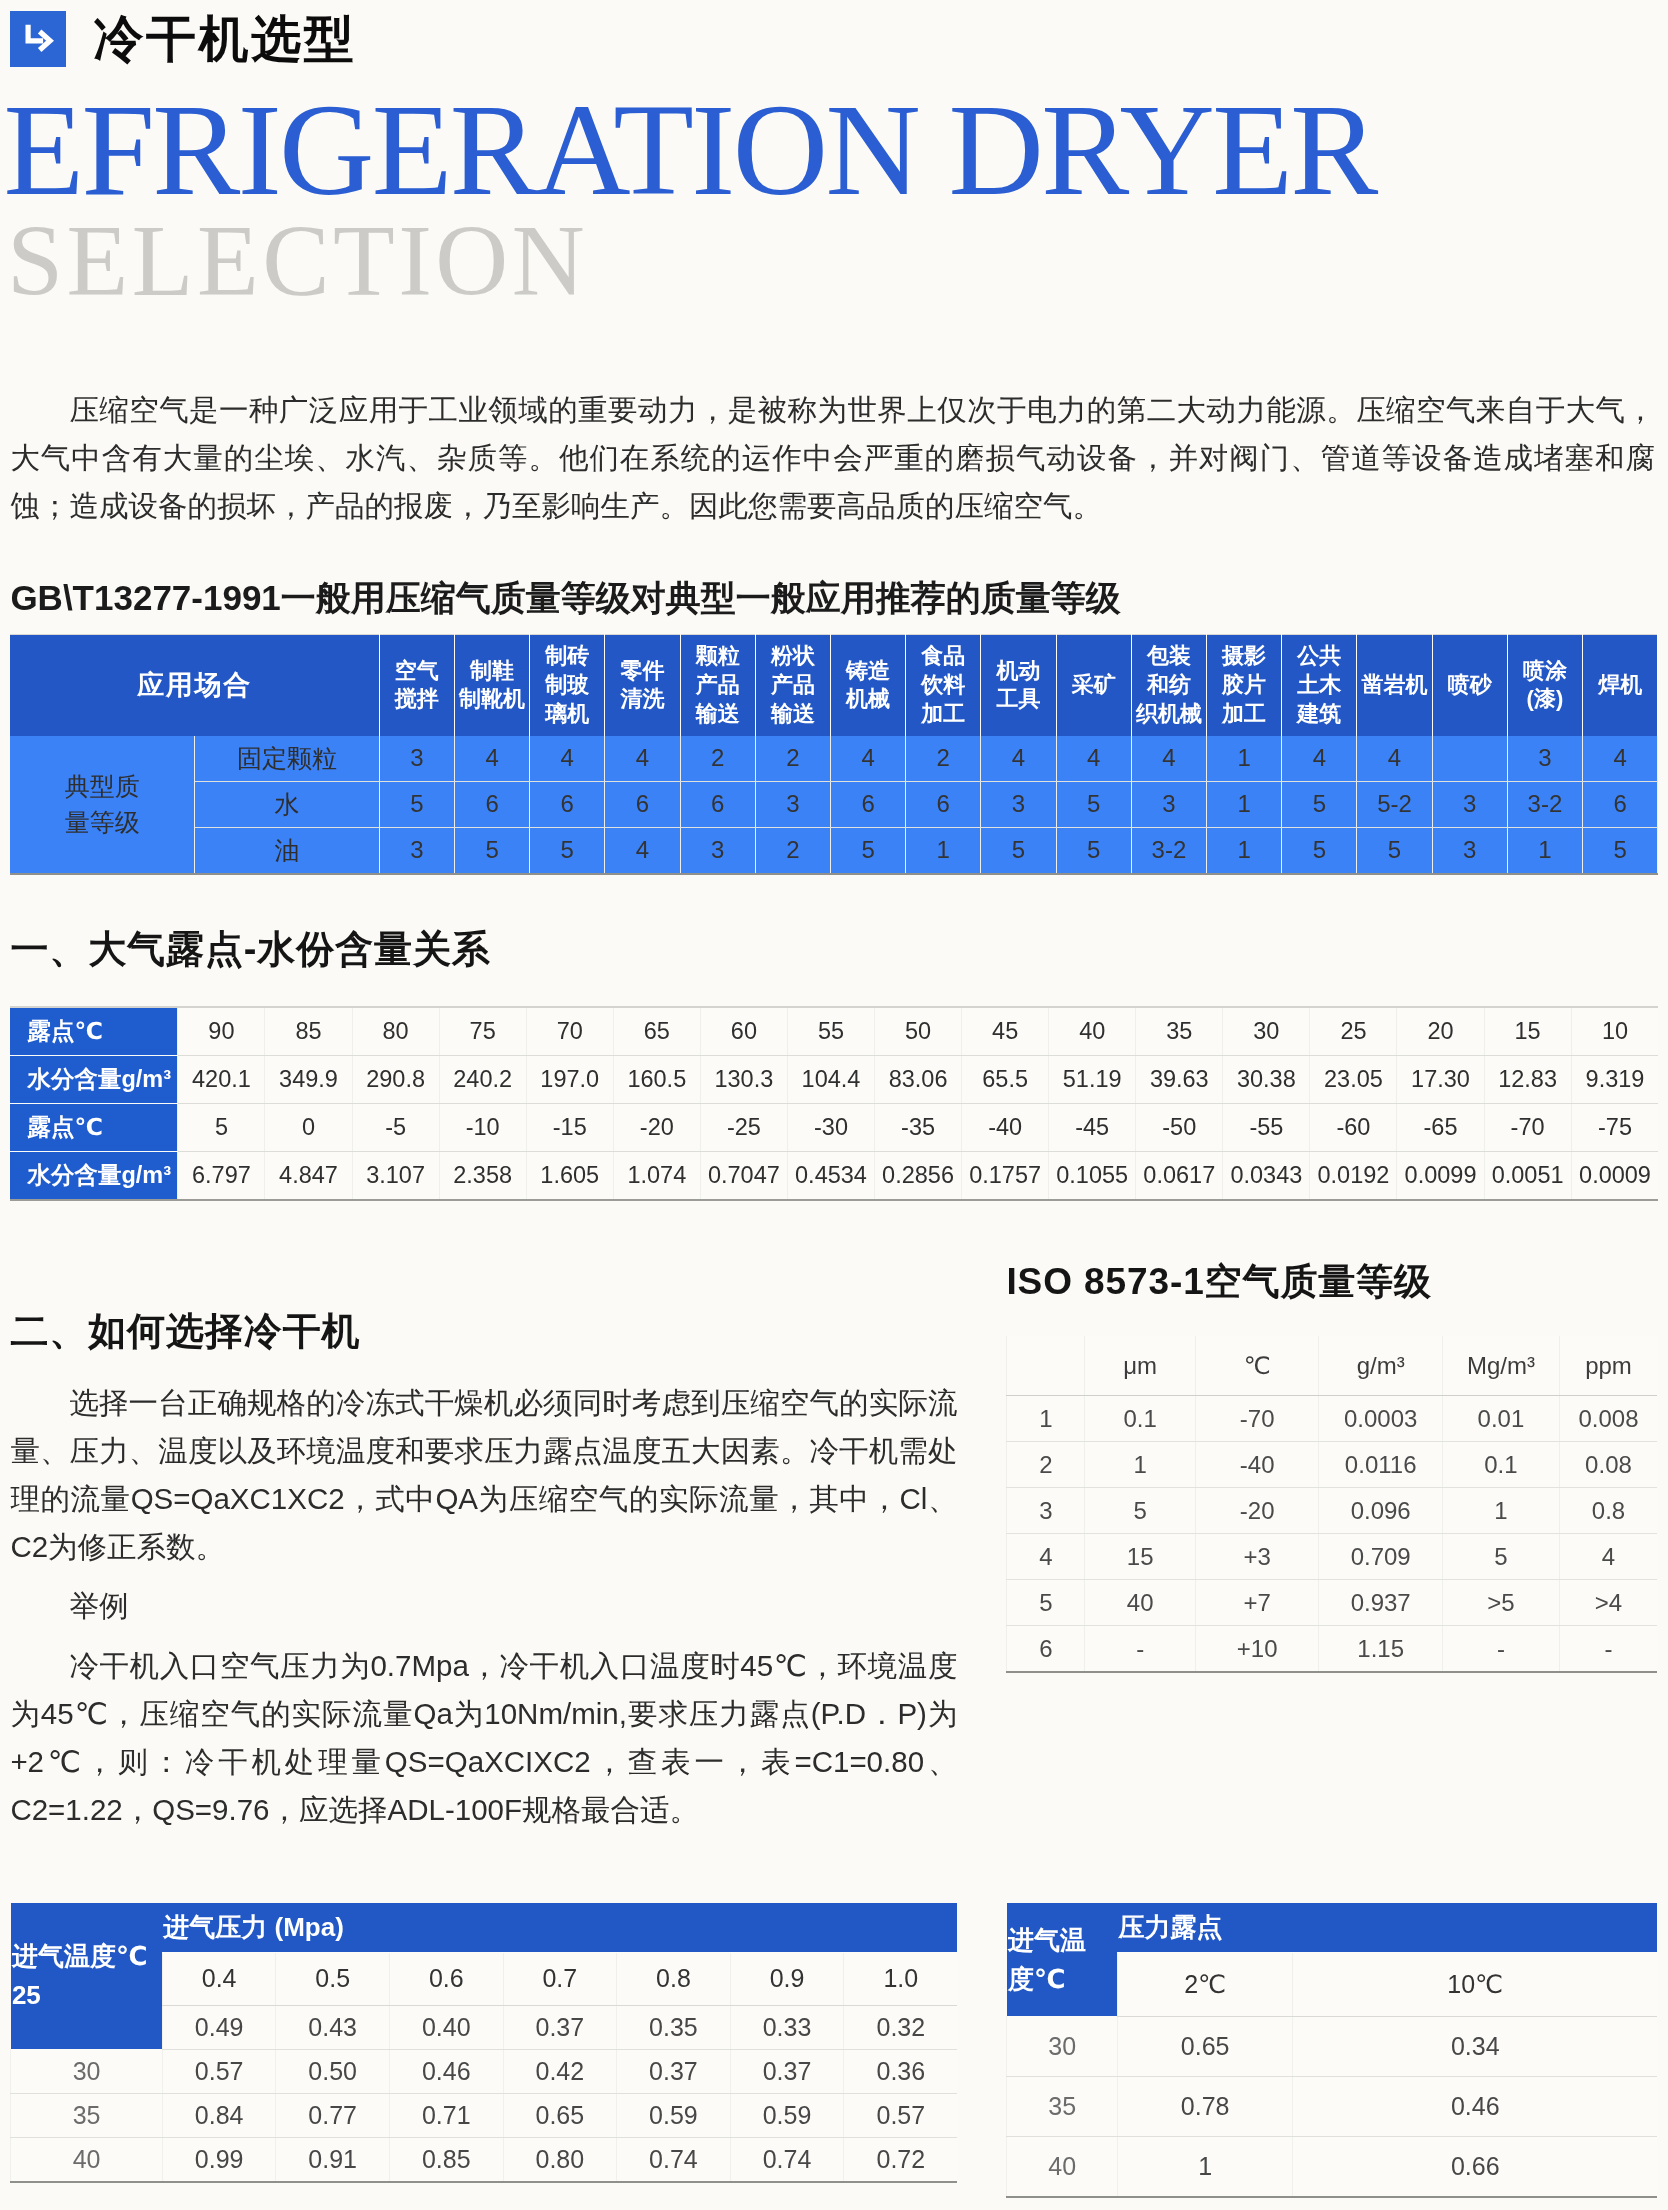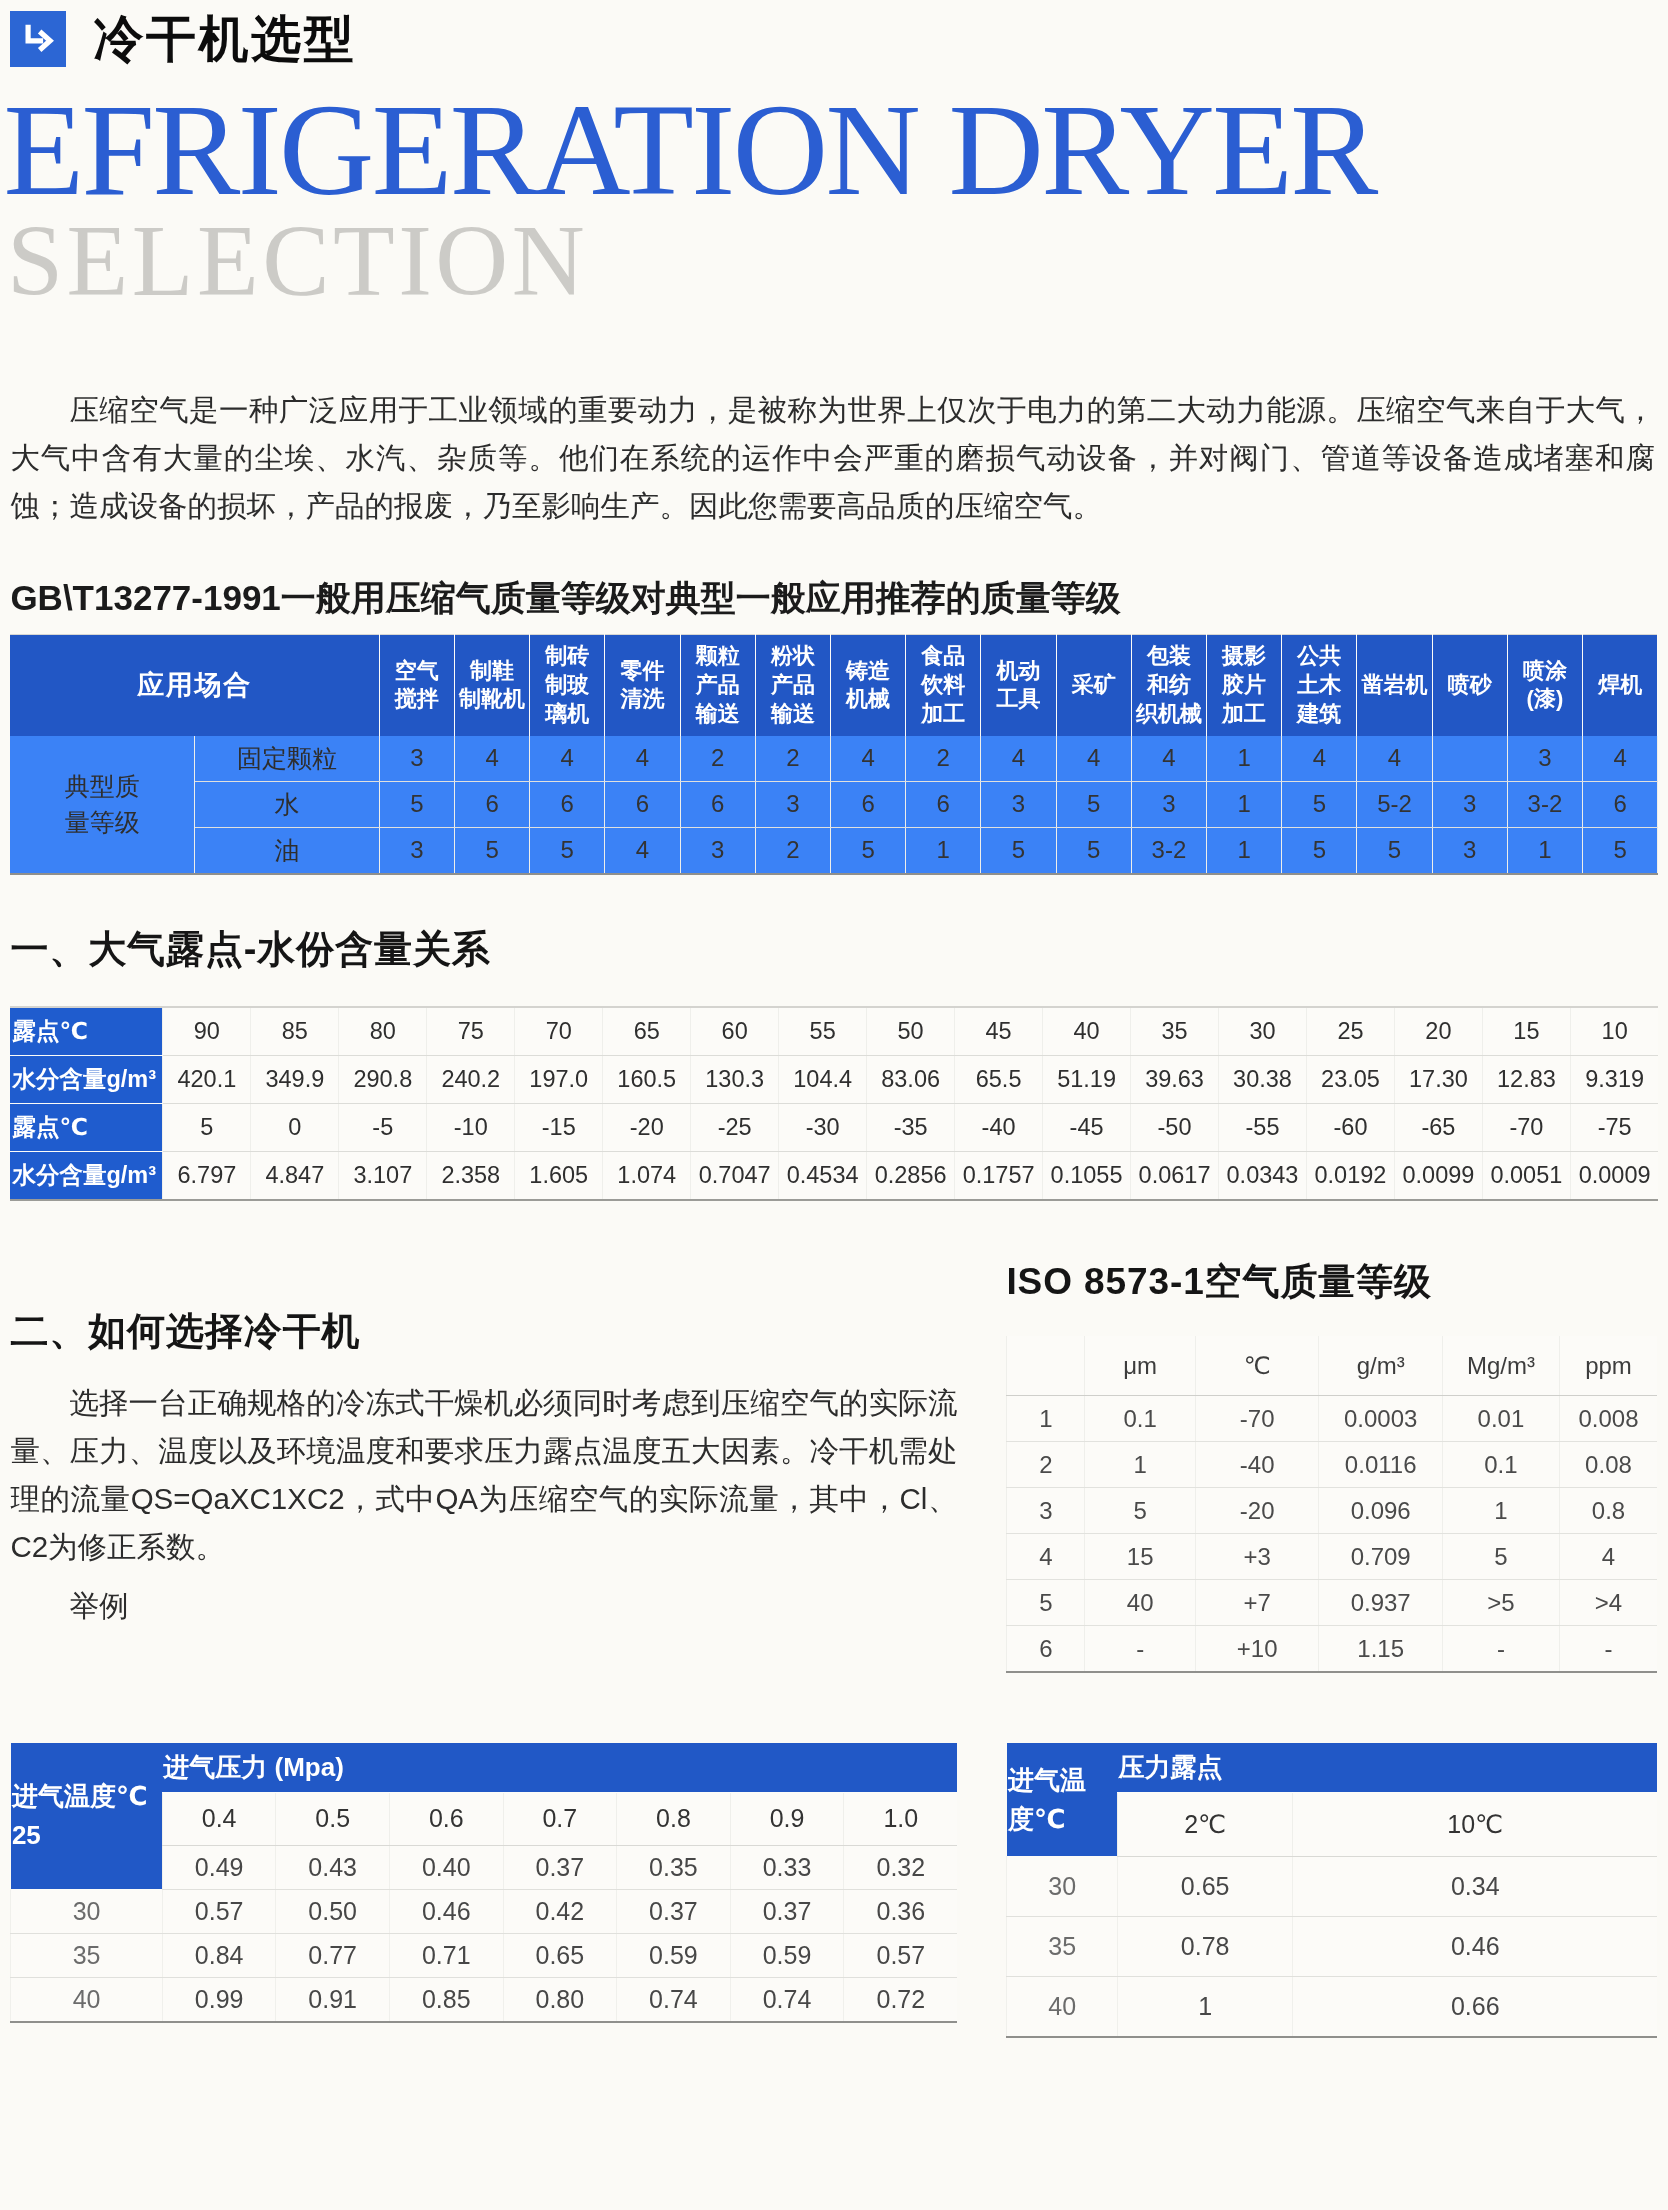--- a/index.html
+++ b/index.html
@@ -45,21 +45,21 @@
   #grade-table td{
     text-align:center;font-size:24px;color:#333;height:43px;background:#3b82f6;
     border-bottom:0.9px solid #e1e1de;border-right:0.9px solid #eeeeea;
   }
   #grade-table td.group{font-size:25px;color:#2e2e2e;}
   .group-inner{width:3.4em;margin:0 auto;line-height:1.45;}
   #grade-table td.rowlabel{font-size:25px;color:#2e2e2e;}
   
   #dew-table{width:1648px;margin:31px 0 0 10.4px;border-top:2.6px solid #d4d3cf;border-bottom:2.6px solid #9b9b97;}
   #dew-table th{
-    background:#1f5cce;color:#fff;font-size:23.5px;font-weight:600;text-align:left;padding-left:2px;
+    background:#1f5cce;color:#fff;font-size:23.5px;font-weight:600;text-align:left;padding-left:17px;
     height:45px;border-bottom:0.9px solid rgba(255,255,255,.35);
   }
   #dew-table td{
     text-align:center;font-size:23.5px;color:#2f2f2f;height:45px;background:#fcfbf8;
     border-bottom:0.9px solid #dcdcd8;border-left:0.9px solid #efefeb;
   }
   
   .two-col{display:flex;margin:56px 12px 0 10.4px;gap:49px;}
   .col-left{width:947px;flex:0 0 auto;}
   .col-right{flex:1;}
@@ -308,20 +308,21 @@
         <td>0.0009</td>
       </tr>
     </tbody>
 </table>
 
 <div class="two-col">
   <div class="col-left">
     <div class="sec-heading" style="margin-left:0;">二、如何选择冷干机</div>
     <p class="body-text indent">选择一台正确规格的冷冻式干燥机必须同时考虑到压缩空气的实际流量、压力、温度以及环境温度和要求压力露点温度五大因素。冷干机需处理的流量QS=QaXC1XC2，式中QA为压缩空气的实际流量，其中，Cl、C2为修正系数。</p>
     <p class="body-text indent example">举例</p>
+    <p class="body-text indent example">冷干机入口空气压力为0.7Mpa，冷干机入口温度时45℃，环境温度为45℃，压缩空气的实际流量Qa为10Nm/min,要求压力露点(P.D．P)为+2℃，则：冷干机处理量QS=QaXCIXC2，查表一，表=C1=0.80、C2=1.22，QS=9.76，应选择ADL-100F规格最合适。</p>
   </div>
   <div class="col-right">
     <div class="iso-heading">ISO 8573-1空气质量等级</div>
     <table id="iso-table">
       <colgroup>
         <col style="width:12%">
           <col style="width:17%">
           <col style="width:19%">
         <col style="width:19%">
           <col style="width:18%">

